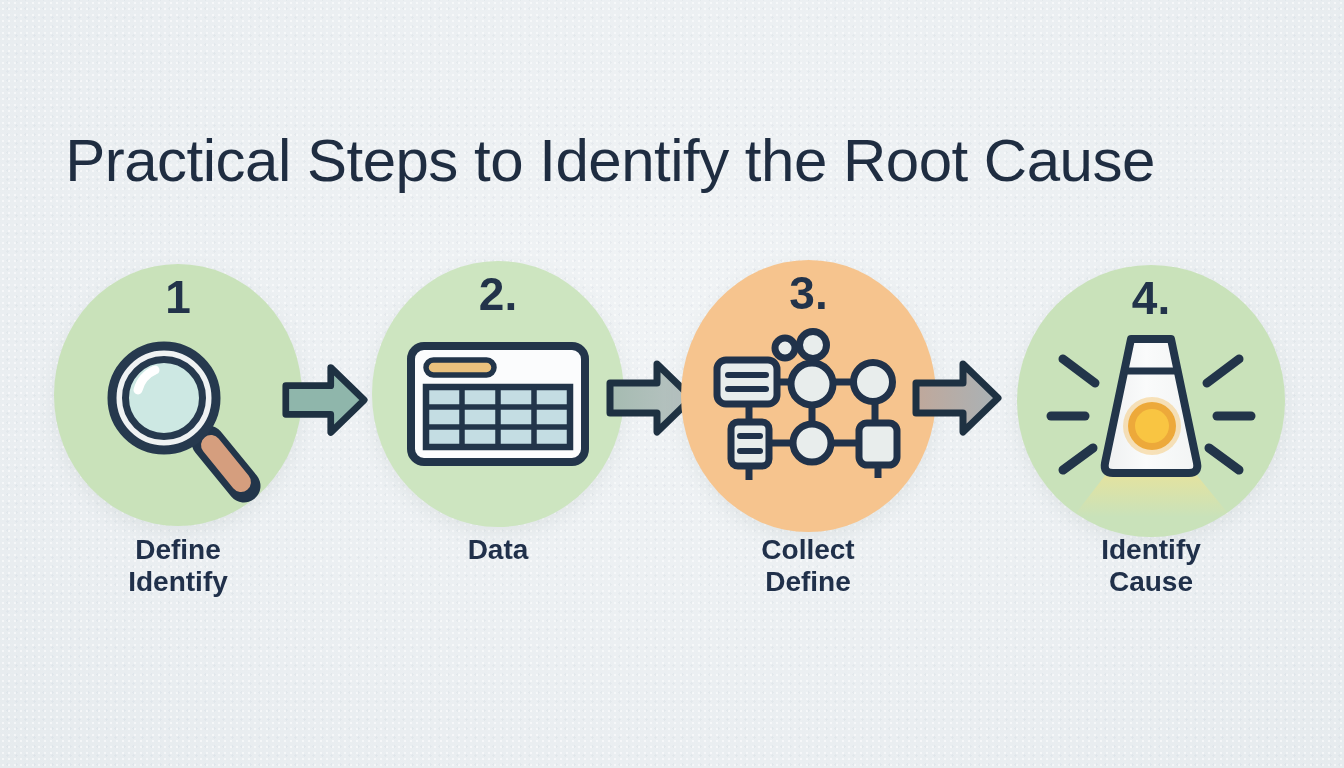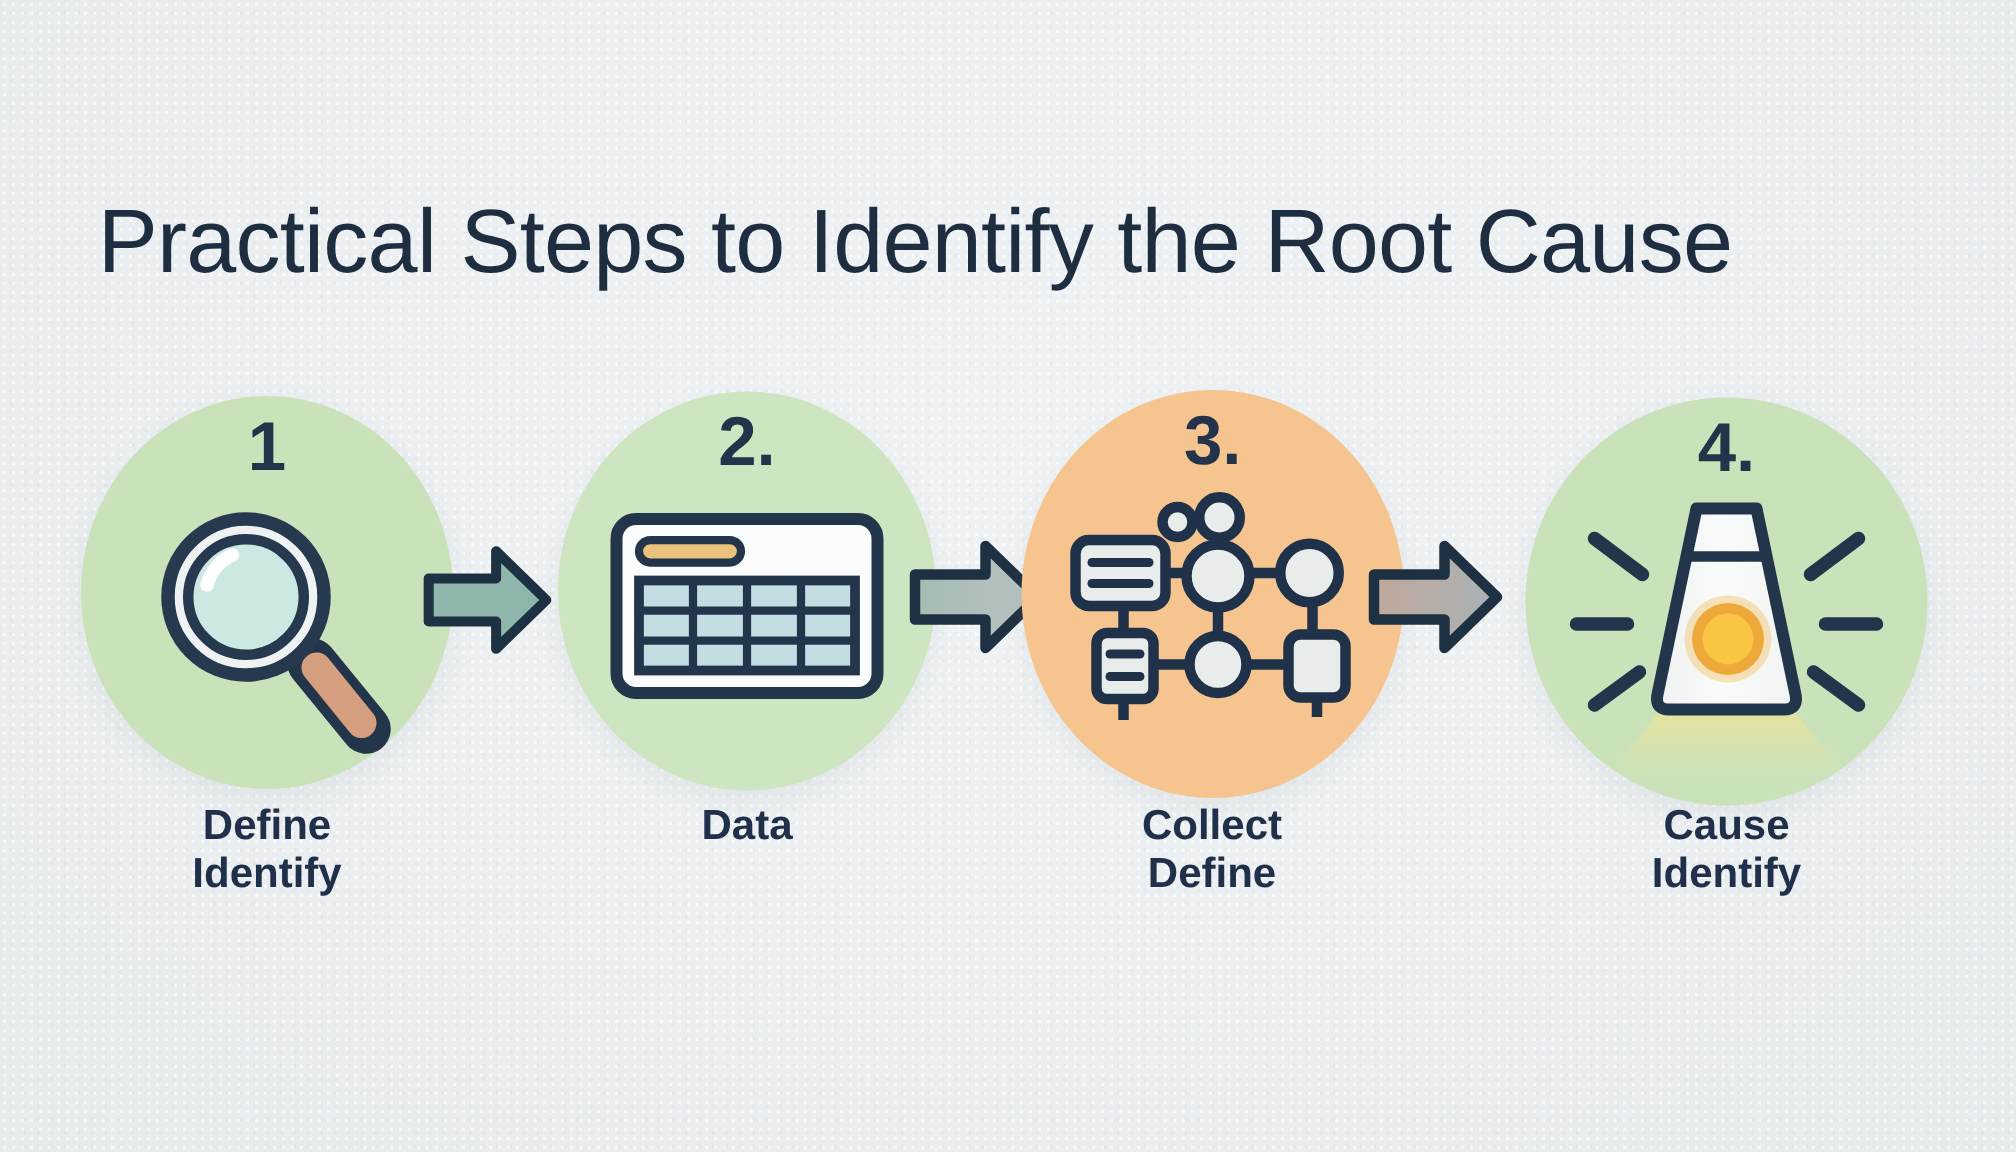--- a/index.html
+++ b/index.html
@@ -214,18 +214,18 @@
           <line x1="28" y1="38" x2="60" y2="62"></line>
           <line x1="16" y1="95" x2="50" y2="95"></line>
           <line x1="28" y1="149" x2="58" y2="127"></line>
           <line x1="204" y1="38" x2="172" y2="62"></line>
           <line x1="216" y1="95" x2="182" y2="95"></line>
           <line x1="204" y1="149" x2="174" y2="127"></line>
         </g>
       </svg>
     </div>
     <div class="step-label" id="label-4">
+      <div>Identify</div>
       <div>Cause</div>
-      <div>Identify</div>
     </div>
   </div>
 
 </div>
 
 </body></html>

